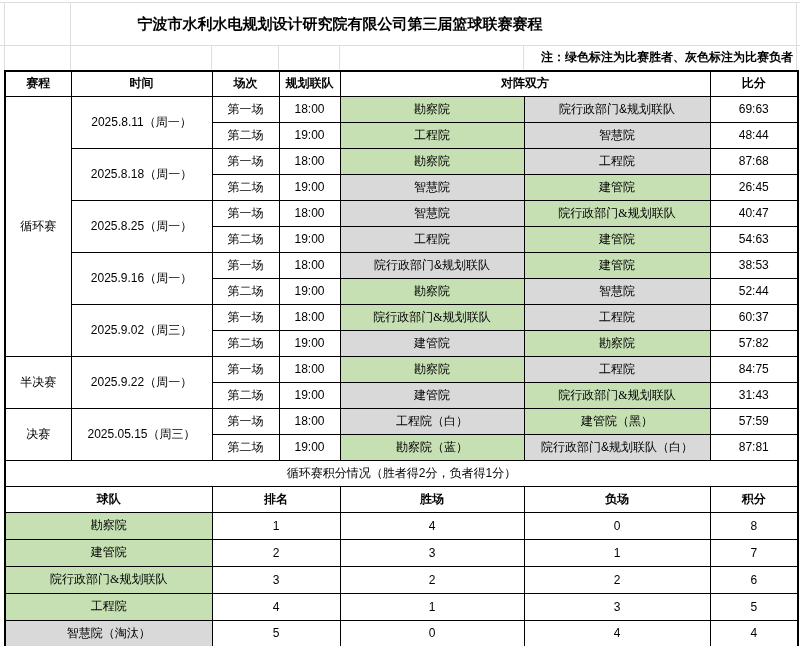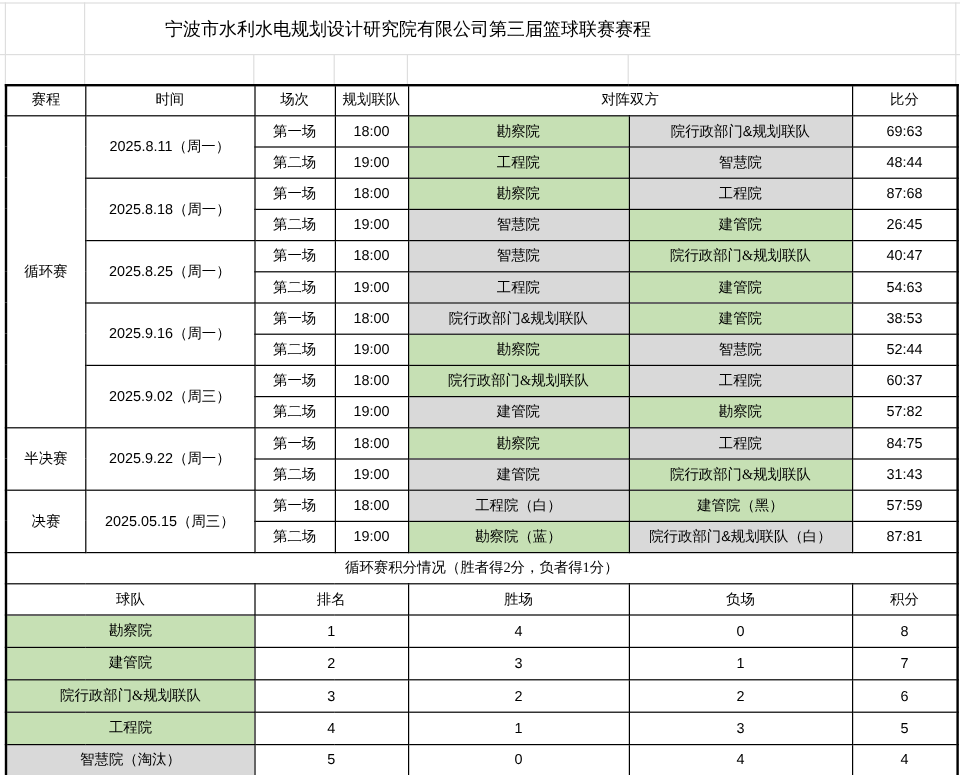--- a/index.html
+++ b/index.html
@@ -10,21 +10,21 @@
     height: 646px;
     background: #ffffff;
     font-family: "Liberation Sans", "DejaVu Sans", sans-serif;
     color: #000000;
     overflow: hidden;
   }
   .gridline { position: absolute; background: #dedede; }
   .sheet-title {
     position: absolute; left: 0; top: 3px; width: 680px; height: 42px;
     display: flex; align-items: center; justify-content: center;
-    font-weight: normal; font-size: 15px;
+    font-weight: bold; font-size: 15px;
   }
   .legend-note {
     position: absolute; left: 0; top: 45px; width: 793px; height: 25px;
     display: flex; align-items: center; justify-content: flex-end;
     font-weight: bold; font-size: 12px;
   }
   table.main {
     position: absolute; left: 4px; top: 70px;
     width: 793px;
     border-collapse: collapse; table-layout: fixed;
@@ -33,44 +33,45 @@
   table.main td, table.main th {
     border: 1px solid #000;
     padding: 0;
     text-align: center;
     vertical-align: middle;
     font-size: 12px;
     font-weight: normal;
     white-space: nowrap;
     overflow: hidden;
   }
-  table.main th { font-weight: normal; }
+  table.main th { font-weight: bold; }
   tr.h25 { height: 25px; }
   tr.h26 { height: 26px; }
   tr.h27 { height: 27px; }
-  .section-title { font-weight: bold; font-size: 13px; font-family: Liberation Serif, serif; }
+  .section-title { font-weight: bold; font-size: 13px; }
   .res-win  { background: var(--win-color, #c6e0b4); font-family: Liberation Serif, serif; }
   .res-lose { background: var(--lose-color, #d9d9d9); }
 </style>
 </head>
 <body>
 
 <div class="sheet">
 
   <div class="gridline" style="left:0;top:2px;width:800px;height:1px;"></div>
   <div class="gridline" style="left:0;top:45px;width:800px;height:1px;"></div>
   <div class="gridline" style="left:4px;top:2px;width:1px;height:68px;"></div>
   <div class="gridline" style="left:70px;top:2px;width:1px;height:68px;"></div>
   <div class="gridline" style="left:211px;top:45px;width:1px;height:25px;"></div>
   <div class="gridline" style="left:278px;top:45px;width:1px;height:25px;"></div>
   <div class="gridline" style="left:339px;top:45px;width:1px;height:25px;"></div>
   <div class="gridline" style="left:523px;top:45px;width:1px;height:25px;"></div>
   <div class="gridline" style="left:796px;top:2px;width:1px;height:68px;"></div>
 
   <div class="sheet-title">宁波市水利水电规划设计研究院有限公司第三届篮球联赛赛程</div>
+  <div class="legend-note">注：绿色标注为比赛胜者、灰色标注为比赛负者</div>
 
   <table class="main">
     <colgroup>
       <col style="width:66px">
         <col style="width:141px">
         <col style="width:67px">
         <col style="width:61px">
         <col style="width:184px">
         <col style="width:186px">
         <col style="width:88px">

